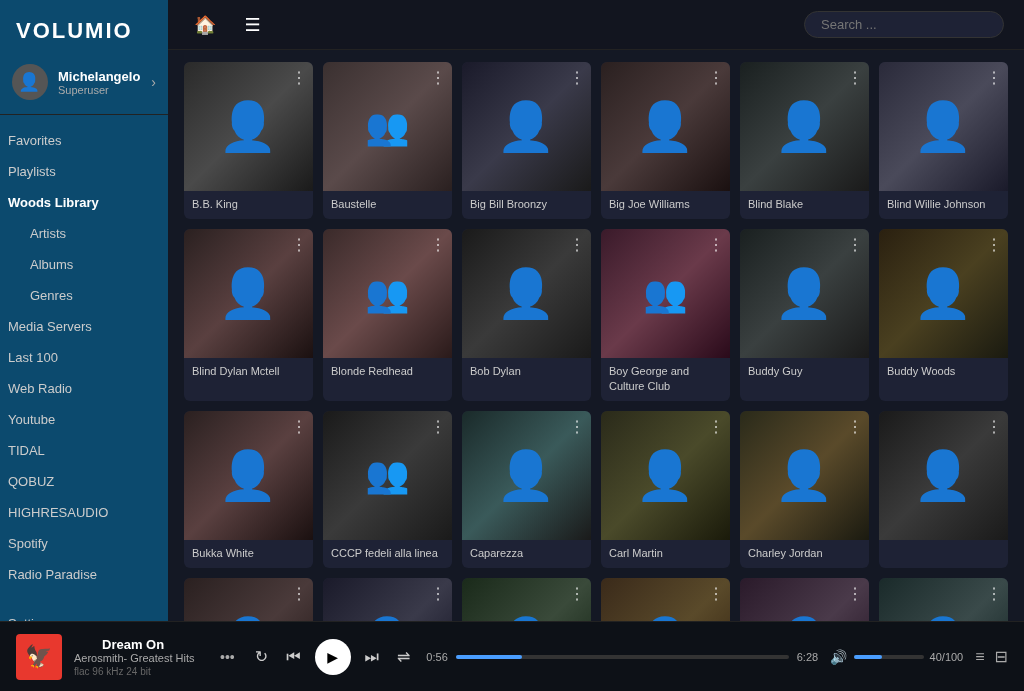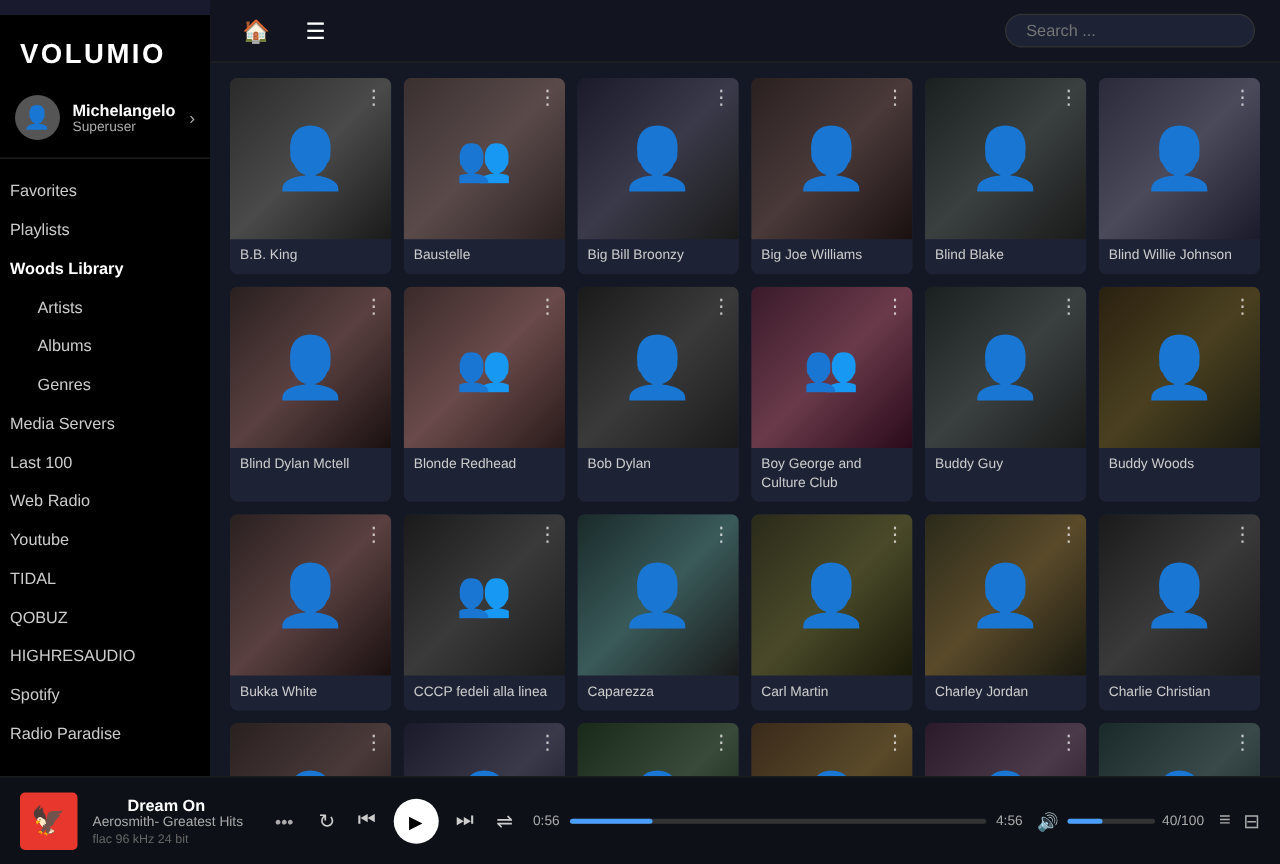--- a/index.html
+++ b/index.html
@@ -10,23 +10,23 @@
       color: #fff;
       font-family: 'Segoe UI', Arial, sans-serif;
       overflow: hidden;
       display: flex;
       flex-direction: column;
     }
 
     
     .sidebar {
       position: fixed;
-      left: 0; top: 12px; bottom: 0;
+      left: 0; top: 0; bottom: 0;
       width: 168px;
-      background: #000000;
+      background: #0c4a6e;
       display: flex;
       flex-direction: column;
       z-index: 10;
       overflow-y: auto;
     }
     .sidebar-logo {
       padding: 18px 16px 12px;
       font-size: 22px;
       font-weight: 700;
       letter-spacing: 2px;
@@ -455,21 +455,20 @@
       <span class="person-silhouette">👤</span>
       <span class="card-dots">⋮</span>
     </div>
     <div class="card-label">Charley Jordan</div>
   </div>
         <div class="card">
     <div class="card-img img-charliechristian">
       <span class="person-silhouette">👤</span>
       <span class="card-dots">⋮</span>
     </div>
-    <div class="card-label">Charlie Christian</div>
   </div>
         <div class="card">
     <div class="card-img img-partial1">
       <span class="person-silhouette">👤</span>
       <span class="card-dots">⋮</span>
     </div>
 
   </div>
         <div class="card">
     <div class="card-img img-partial2">
@@ -531,21 +530,21 @@
     <button class="ctrl-btn play">▶</button>
     <button class="ctrl-btn">⏭</button>
     <button class="ctrl-btn">⇌</button>
   </div>
 
   <div class="progress-section">
     <span class="time-label">0:56</span>
     <div class="progress-bar-outer">
       <div class="progress-bar-inner" id="progress-inner" style="width: 20%;"></div>
     </div>
-    <span class="time-label">4:56</span>
+    <span class="time-label">6:28</span>
   </div>
 
   <div class="volume-section">
     <span class="volume-icon">🔊</span>
     <div class="volume-bar-outer">
       <div class="volume-bar-inner" id="volume-inner" style="width: 40%;"></div>
     </div>
     <span class="volume-label">40/100</span>
   </div>
 

